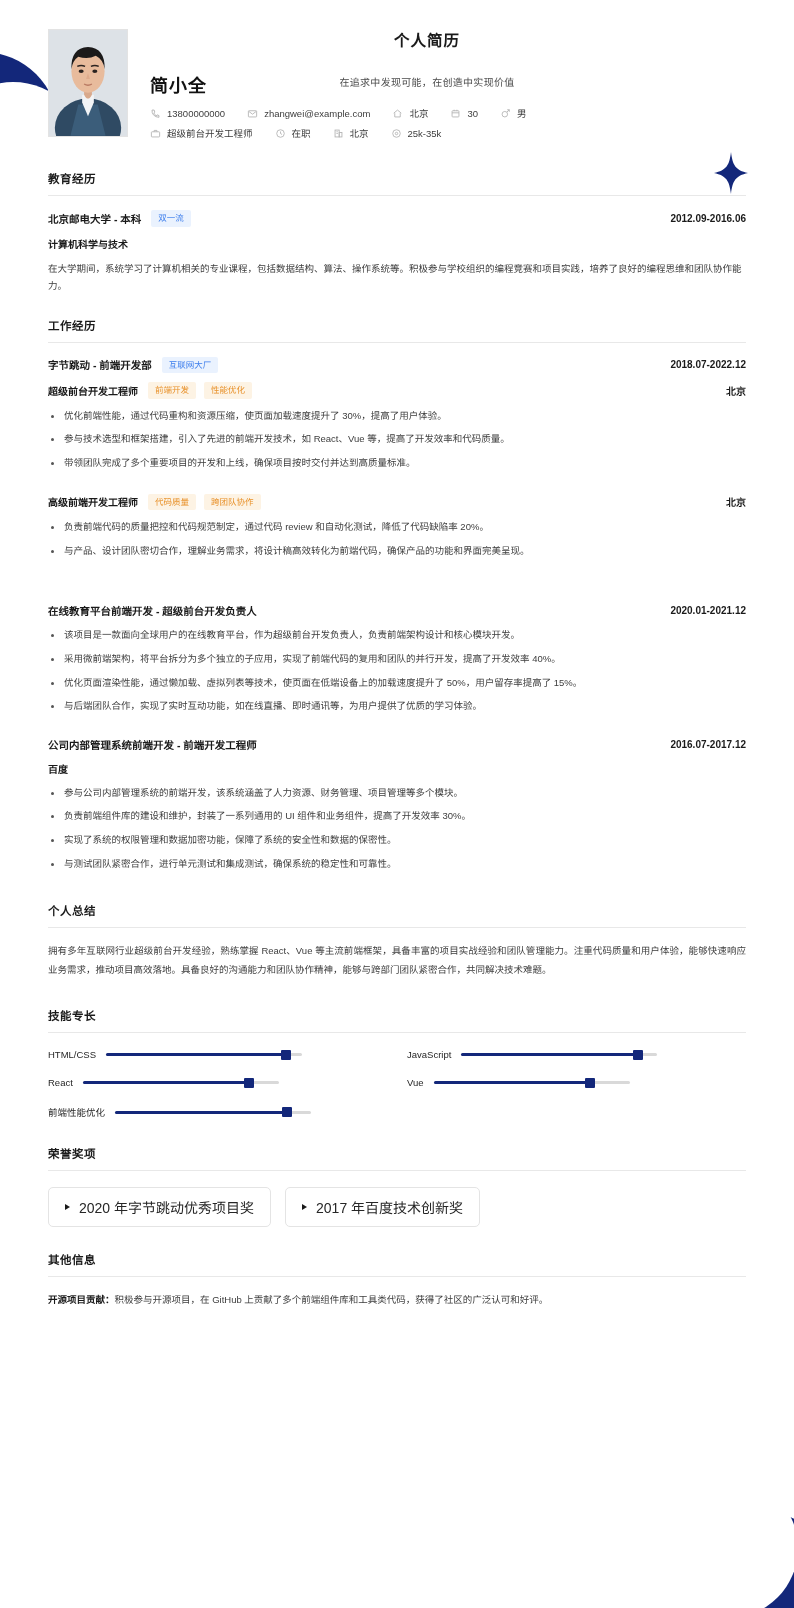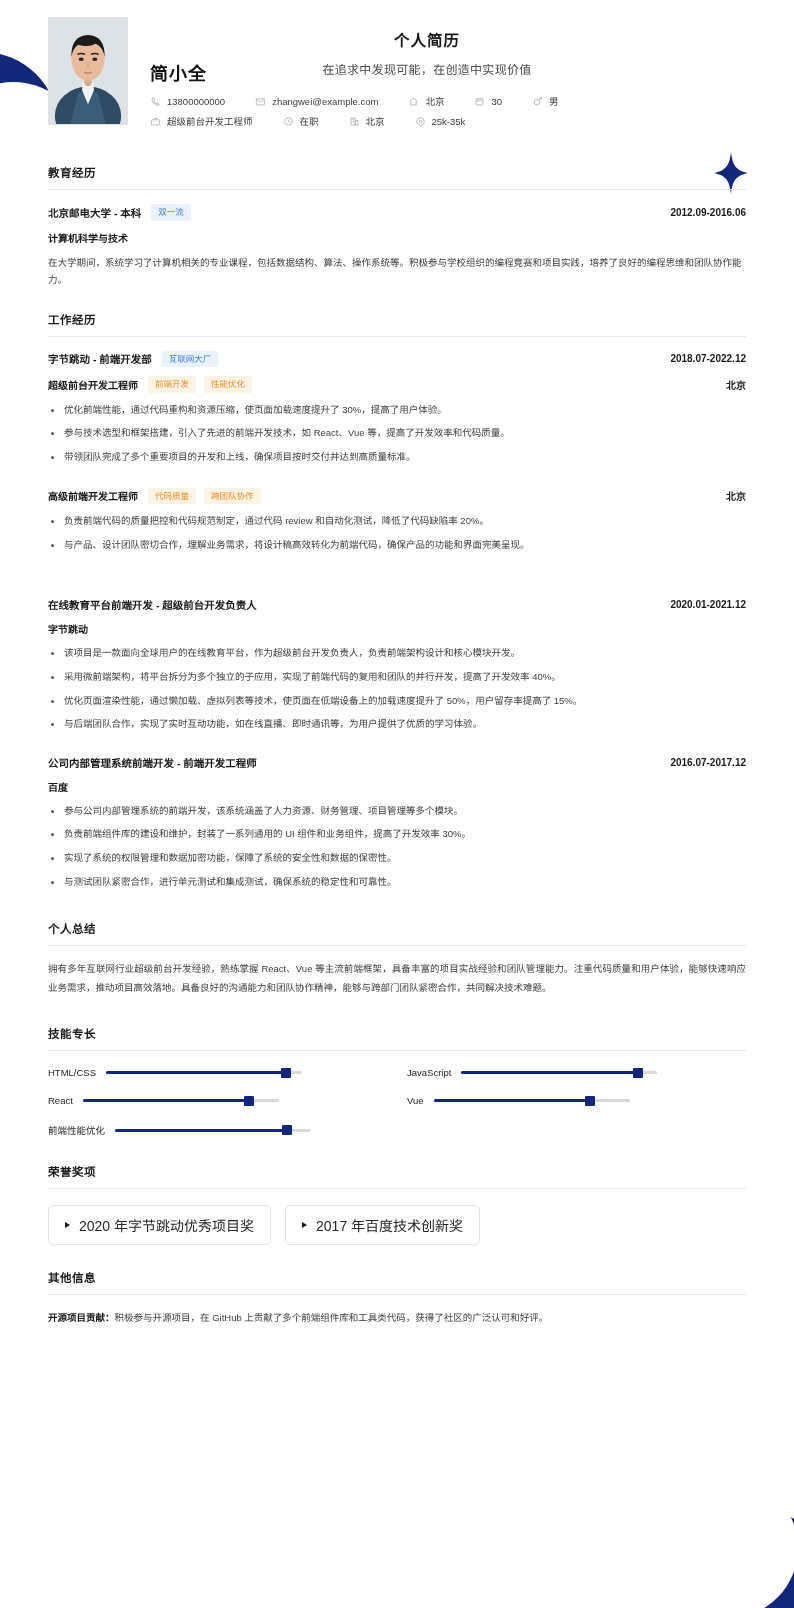--- a/index.html
+++ b/index.html
@@ -85,23 +85,23 @@
     text-align: center;
     padding-left: 60px;
   }
   .resume-title {
     font-size: 15.5px;
     font-weight: bold;
     color: #1a1a1a;
     letter-spacing: 1px;
   }
   .resume-slogan {
-    font-size: 12px;
+    font-size: 10px;
     color: #4a4a4a;
-    margin-top: 10px;
+    margin-top: 24px;
     letter-spacing: .3px;
   }
   .header-body {
     display: flex;
     align-items: flex-start;
     margin-top: -44px;
   }
   .photo {
     width: 80px;
     height: 108px;
@@ -122,21 +122,21 @@
     font-size: 18px;
     font-weight: bold;
     color: #111111;
     letter-spacing: 1px;
     margin-bottom: 11px;
   }
   .meta-row {
     display: flex;
     align-items: flex-end;
     flex-wrap: wrap;
-    gap: 8px;
+    gap: 0;
     font-size: 9.5px;
     color: #3d3d3d;
     margin-bottom: 9px;
   }
   .meta-item {
     display: inline-flex;
     align-items: center;
     margin-right: 22px;
     white-space: nowrap;
   }
@@ -536,21 +536,20 @@
   <div class="section" style="margin-top:30px;">
     <div class="section-body">
 
       <div class="entry">
         <div class="entry-line">
           <div class="entry-left">
             <span class="entry-org">在线教育平台前端开发 - 超级前台开发负责人</span>
           </div>
           <div class="entry-right">2020.01-2021.12</div>
         </div>
-        <div class="entry-sub">字节跳动</div>
         <ul class="bullets">
           <li>该项目是一款面向全球用户的在线教育平台，作为超级前台开发负责人，负责前端架构设计和核心模块开发。</li>
           <li>采用微前端架构，将平台拆分为多个独立的子应用，实现了前端代码的复用和团队的并行开发，提高了开发效率 40%。</li>
           <li>优化页面渲染性能，通过懒加载、虚拟列表等技术，使页面在低端设备上的加载速度提升了 50%，用户留存率提高了 15%。</li>
           <li>与后端团队合作，实现了实时互动功能，如在线直播、即时通讯等，为用户提供了优质的学习体验。</li>
         </ul>
       </div>
 
       <div class="entry" style="margin-top:22px;">
         <div class="entry-line">

